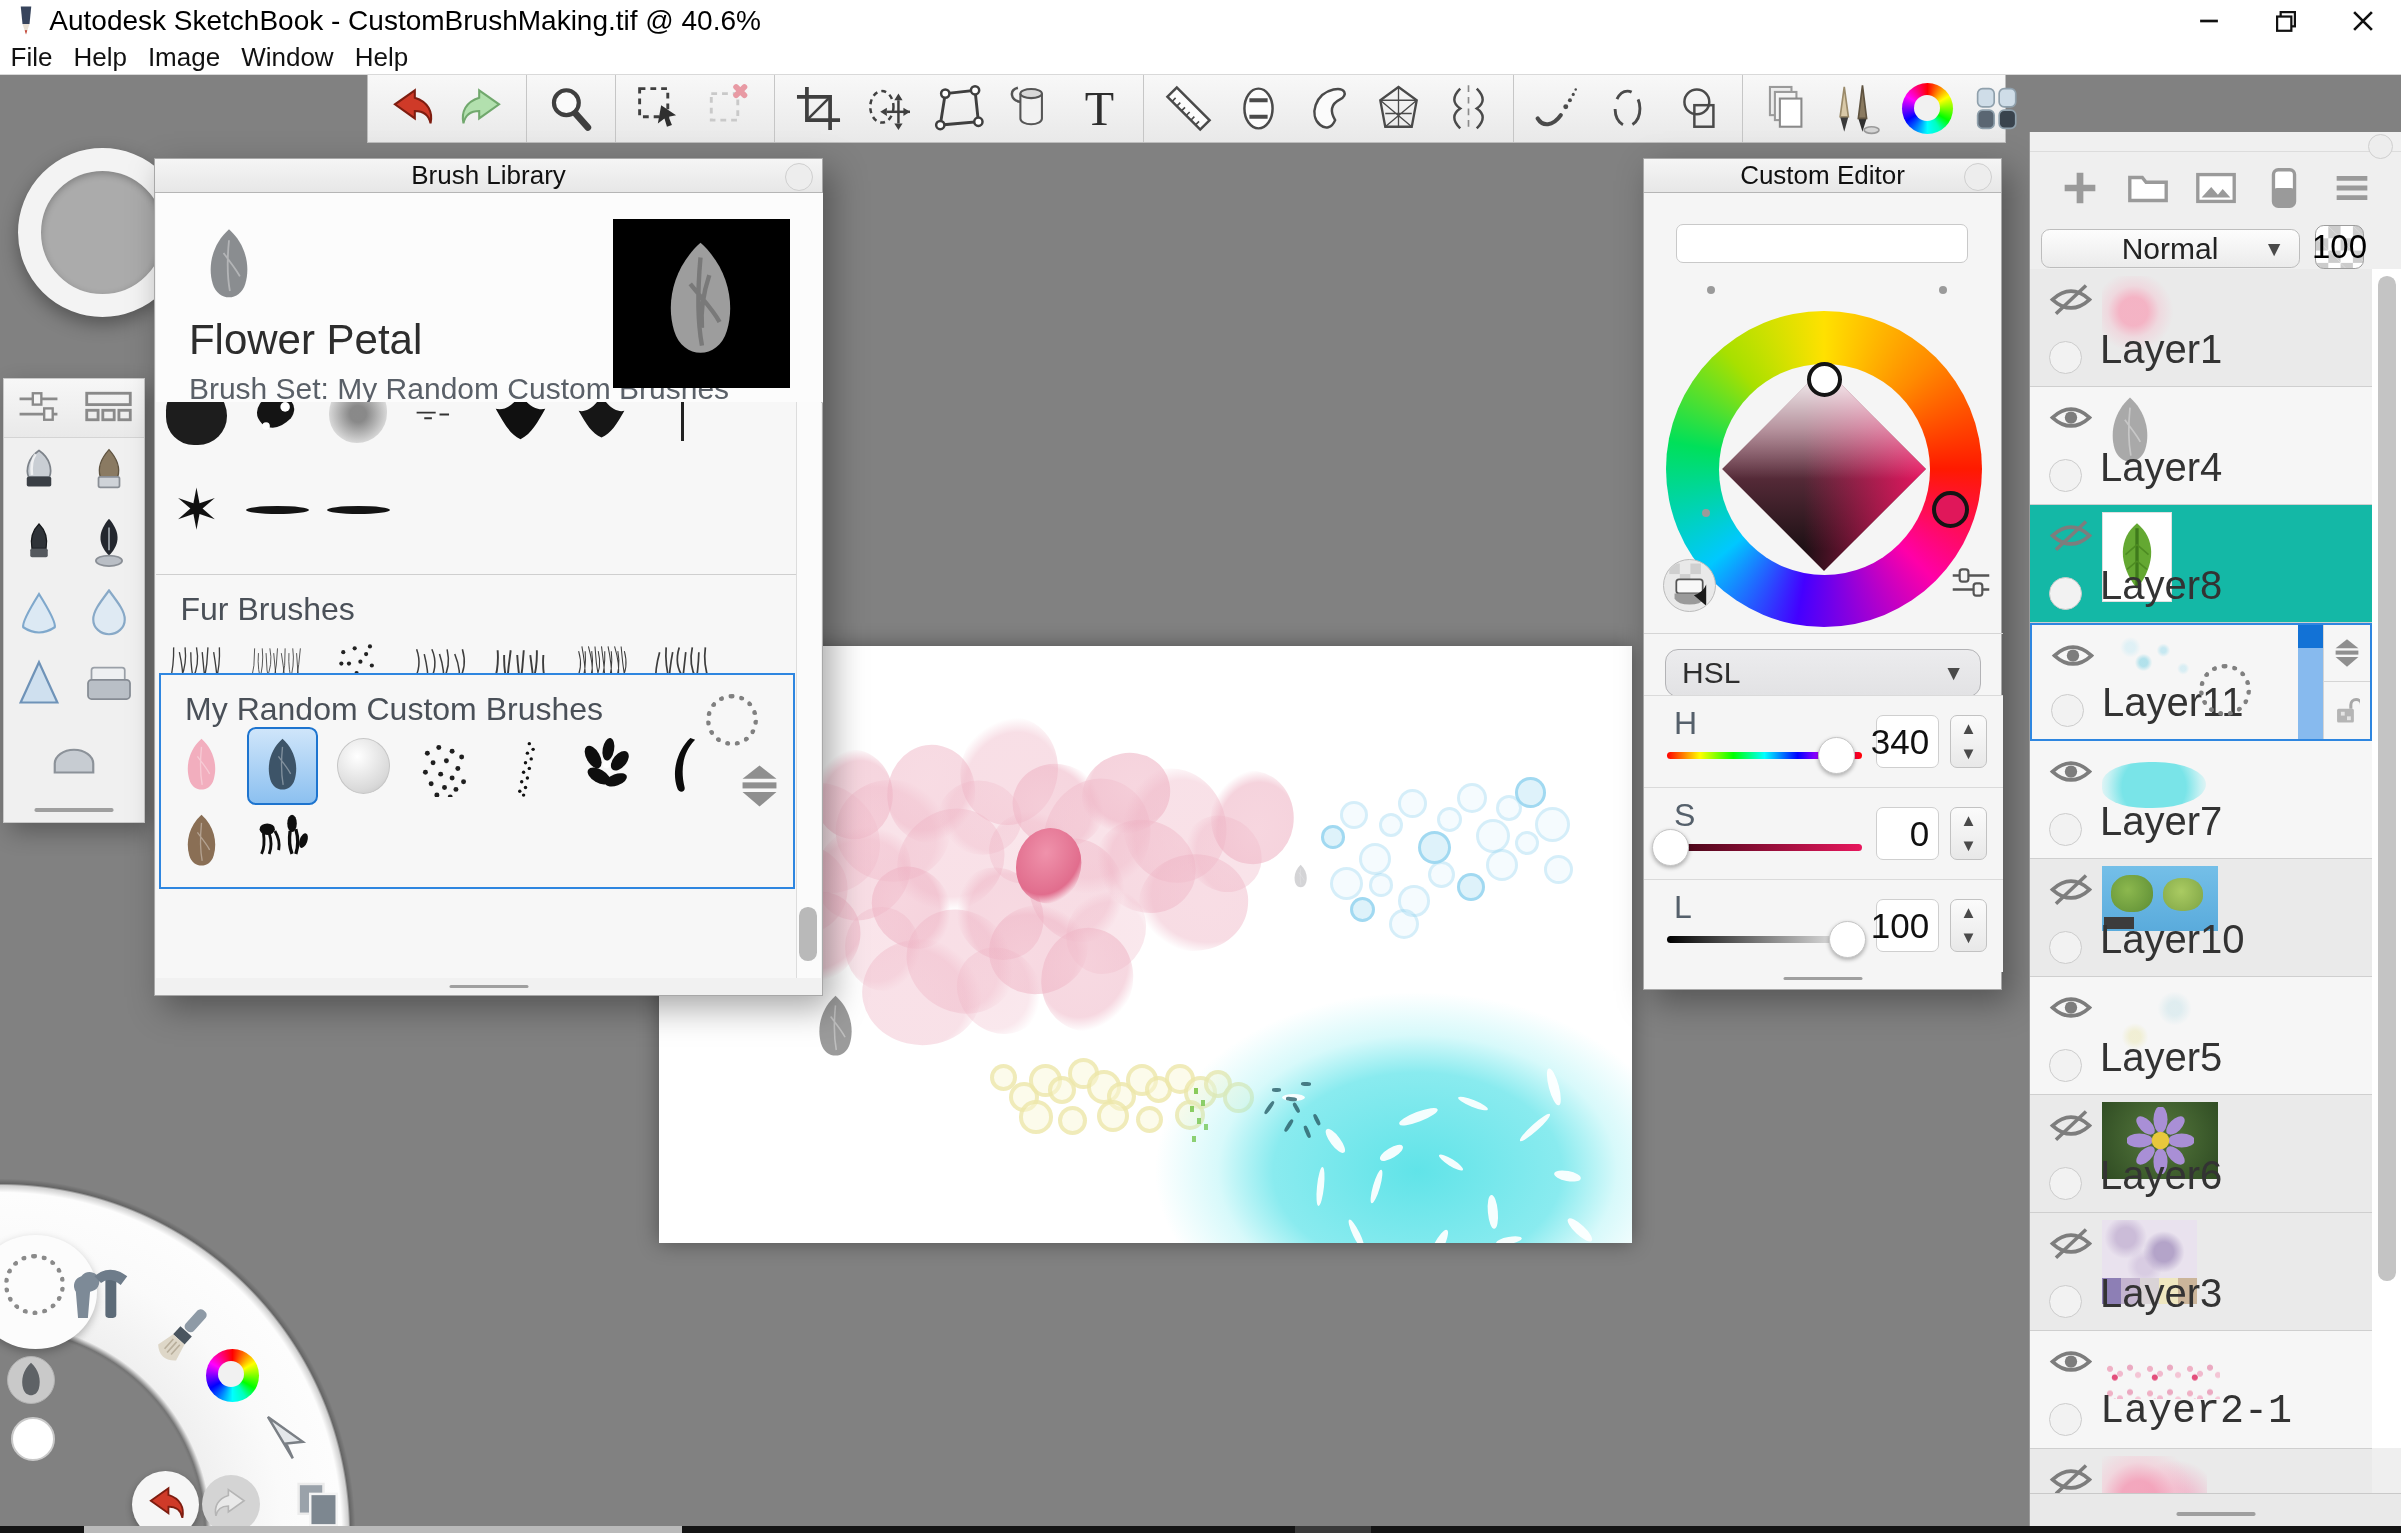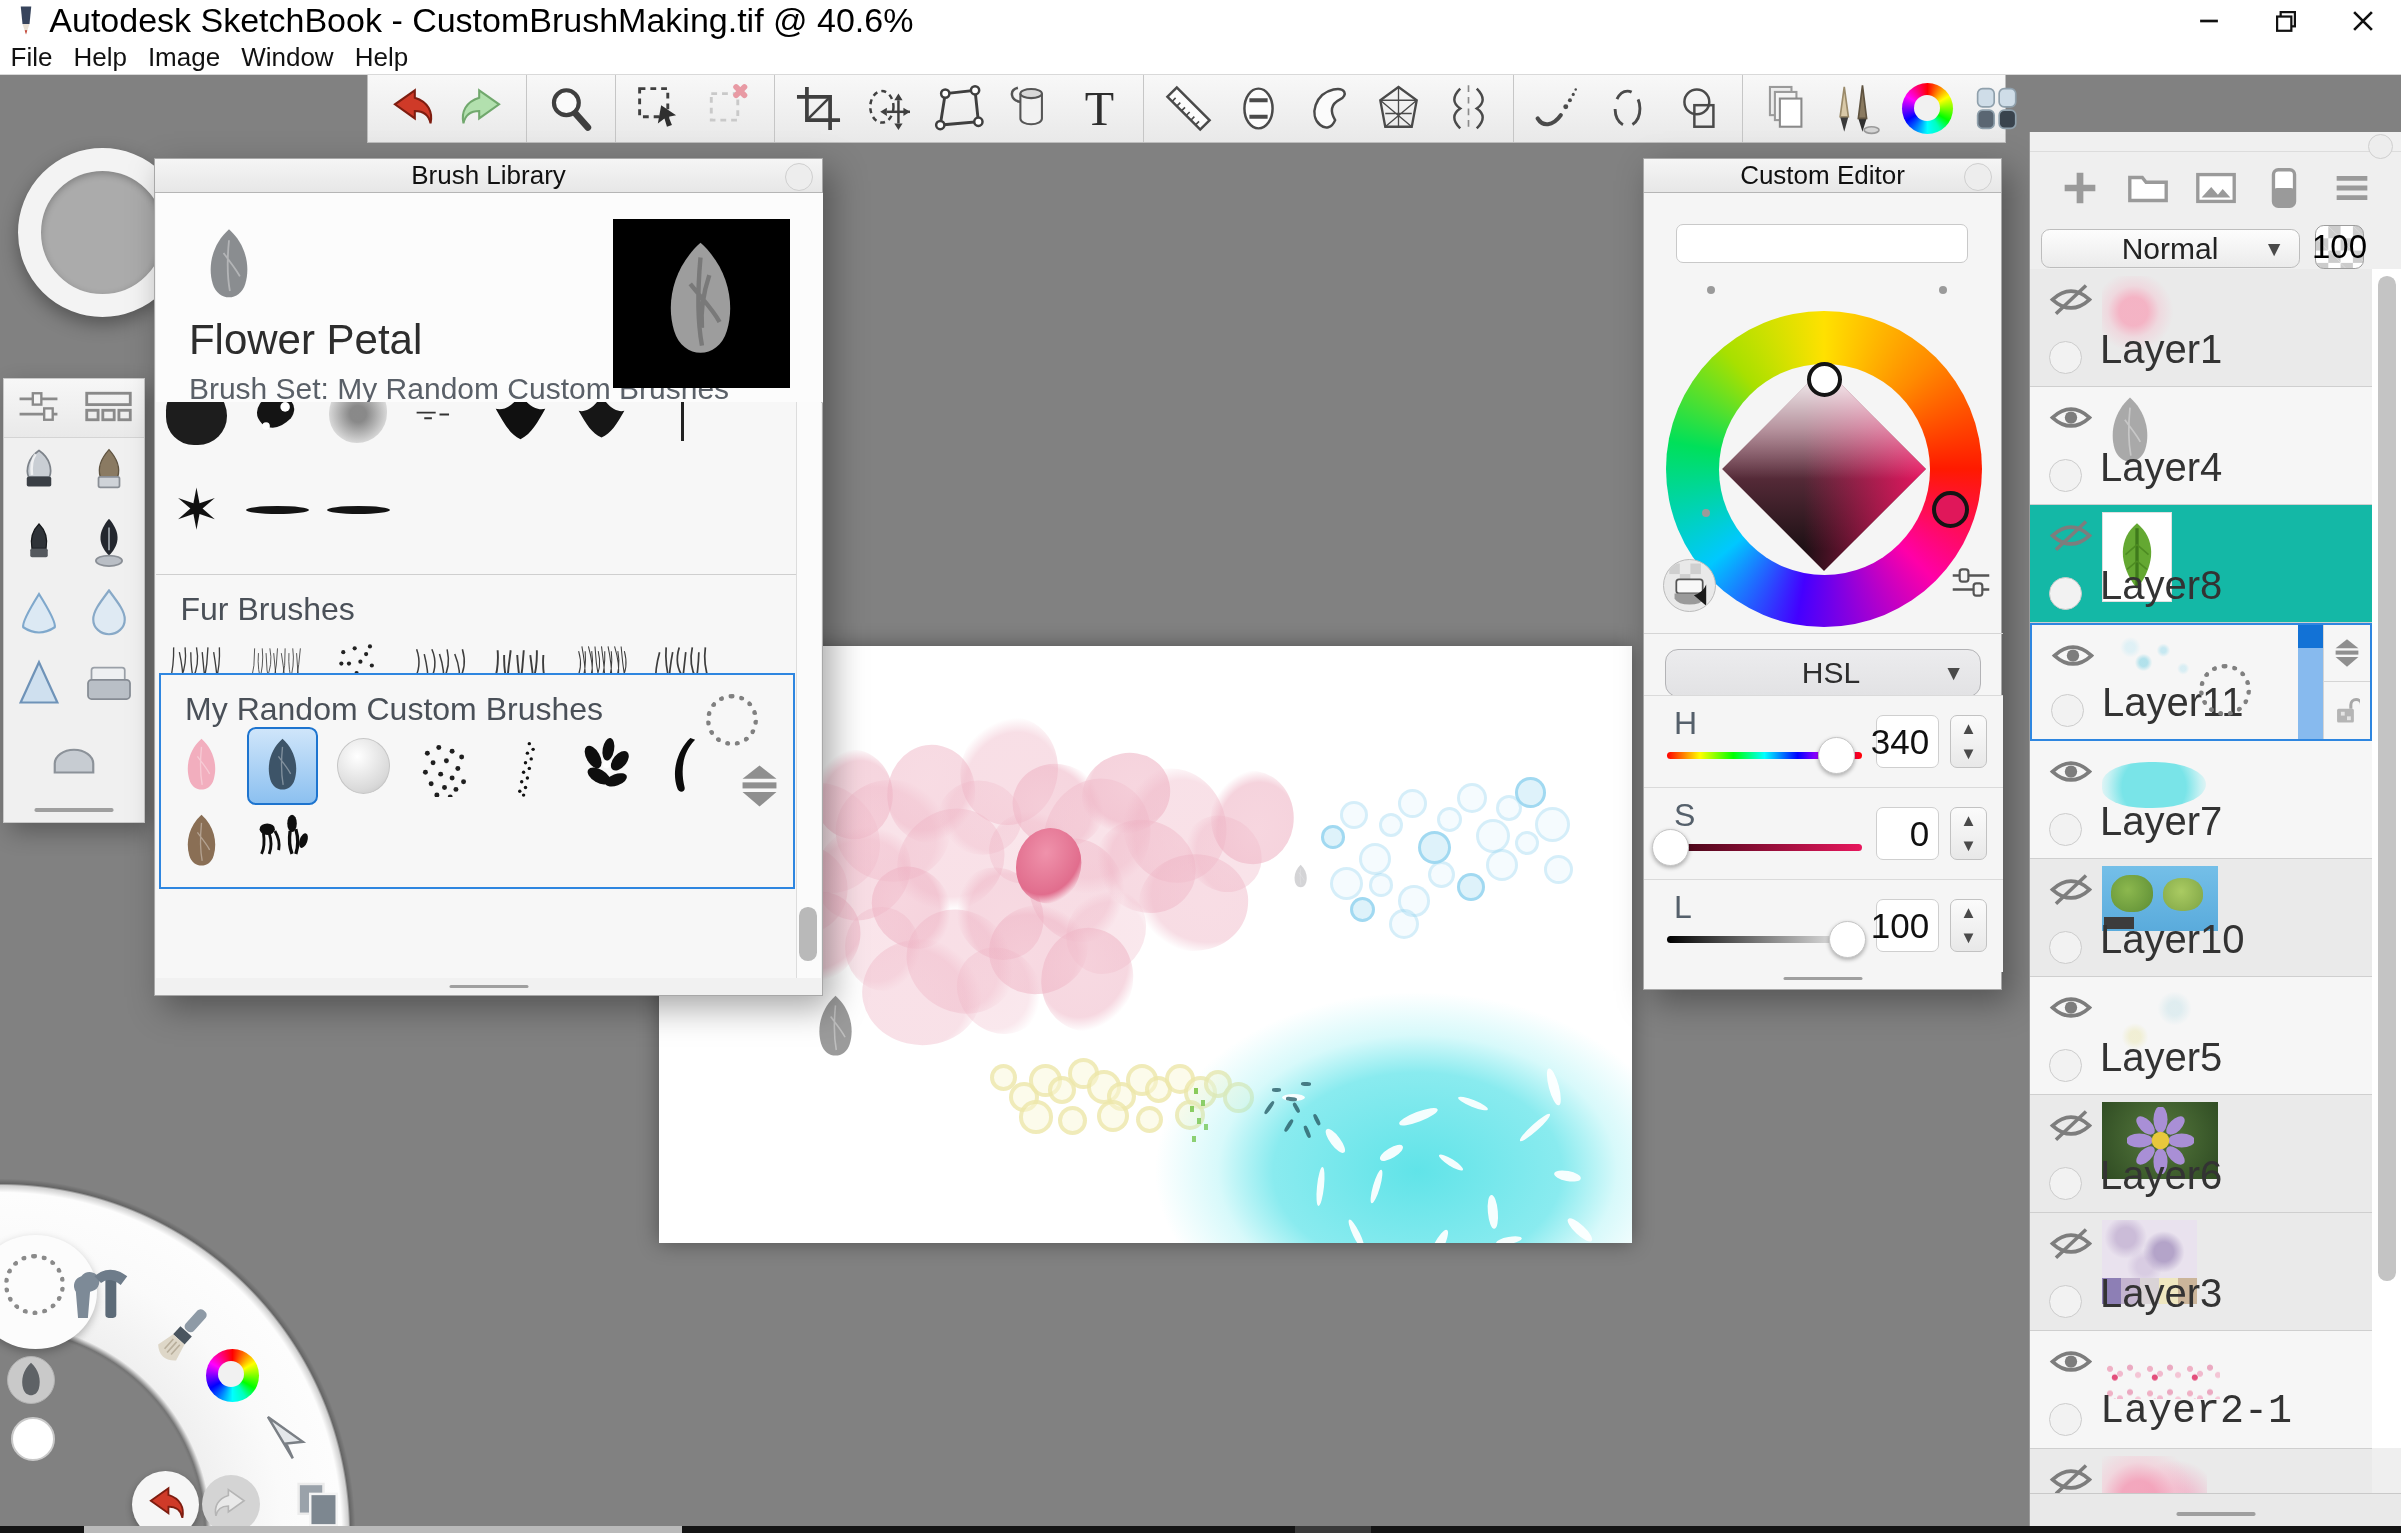--- a/index.html
+++ b/index.html
@@ -1,20 +1,20 @@
 <!DOCTYPE html>
 <html style="font-size:14px"><head>
 <meta charset="utf-8">
 <style>
   html,body{margin:0;padding:0;width:2401px;height:1533px;overflow:hidden;
     font-family:"Liberation Sans",sans-serif;background:#818181;}
   .abs{position:absolute;}
   
   #titlebar{left:0;top:0;width:2401px;height:41px;background:#fff;display:flex;align-items:center;}
-  #titlebar .title{font-size:34px;color:#000;margin-left:8.8px;}
+  #titlebar .title{font-size:28px;color:#000;margin-left:8.8px;}
   #win-controls{position:absolute;right:0;top:0;height:41px;display:flex;}
   .winbtn{width:77px;height:41px;display:flex;align-items:center;justify-content:center;}
   #menubar{left:0;top:41px;width:2401px;height:33px;background:#fff;display:flex;align-items:center;
     border-bottom:0.9px solid #d9d9d9;}
   #menubar .mi{font-size:26px;color:#111;padding:0 10.5px;}
   
   #toolbar{left:367px;top:75px;width:1639px;height:68px;background:linear-gradient(#f8f8f8,#e9e9e9);
     border:0.9px solid #bdbdbd;border-top:none;display:flex;align-items:center;box-sizing:border-box;}
   .tb-group{display:flex;align-items:center;height:100%;padding:0 8.8px;border-right:0.9px solid #c6c6c6;}
   .tb-group:last-child{border-right:none;}
@@ -79,21 +79,21 @@
   .wheel-dot{position:absolute;width:8px;height:8px;border-radius:50%;background:#9a9a9a;}
   #ce-selector-ring{position:absolute;left:288px;top:298px;width:37px;height:37px;border-radius:50%;
     border:4.4px solid #141414;background:#e0175a;box-sizing:border-box;z-index:3;}
   #ce-selector-diamond{position:absolute;left:163px;top:169px;width:35px;height:35px;border-radius:50%;
     border:4.4px solid #141414;background:#fff;box-sizing:border-box;z-index:3;}
   #ce-transp{position:absolute;left:19.3px;top:400px;width:51px;height:51px;border-radius:50%;background:#e9e9e9;
     border:0.9px solid #bbb;overflow:hidden;}
   #ce-mini{position:absolute;left:307px;top:406px;width:40px;height:35px;}
   #ce-divider{position:absolute;left:0;top:474px;width:359px;height:0.9px;background:#d5d5d5;}
   #ce-mode{position:absolute;left:21px;top:490px;width:316px;height:48px;border:1.8px solid #b3b3b6;border-radius:13px;
-    background:linear-gradient(#ececee,#e2e2e4);display:flex;align-items:center;font-size:30px;color:#2d2d2d;padding-left:16px;box-sizing:border-box;justify-content:center;}
+    background:linear-gradient(#ececee,#e2e2e4);display:flex;align-items:center;font-size:30px;color:#2d2d2d;padding-left:16px;box-sizing:border-box;}
   #ce-mode .caret{position:absolute;right:16px;font-size:21px;color:#4a4a4a;}
   .ce-row{position:absolute;left:0;width:359px;height:92px;border-top:0.9px solid #dadada;background:#f5f5f5;}
   .ce-row .lbl{position:absolute;left:30px;top:8.8px;font-size:32px;color:#55606b;}
   .ce-track{position:absolute;left:23px;top:56px;width:195px;height:7px;border-radius:3.5px;}
   .ce-thumb{position:absolute;top:-15px;width:37px;height:37px;border-radius:50%;background:#fff;
     border:1.8px solid #c6c6c6;box-shadow:0 1.8px 4.4px rgba(0,0,0,.3);box-sizing:border-box;}
   .valbox{position:absolute;left:232px;top:19.3px;width:63px;height:53px;background:#fff;border:1.8px solid #cfcfcf;border-radius:7px;
     font-size:35px;color:#111;display:flex;align-items:center;justify-content:flex-end;padding-right:8.8px;box-sizing:border-box;}
   .stepper{position:absolute;left:306px;top:19.3px;width:37px;height:53px;border:1.8px solid #c2c2c2;border-radius:7px;
     background:linear-gradient(#fbfbfb,#e8e8e8);display:flex;flex-direction:column;align-items:center;justify-content:space-around;

